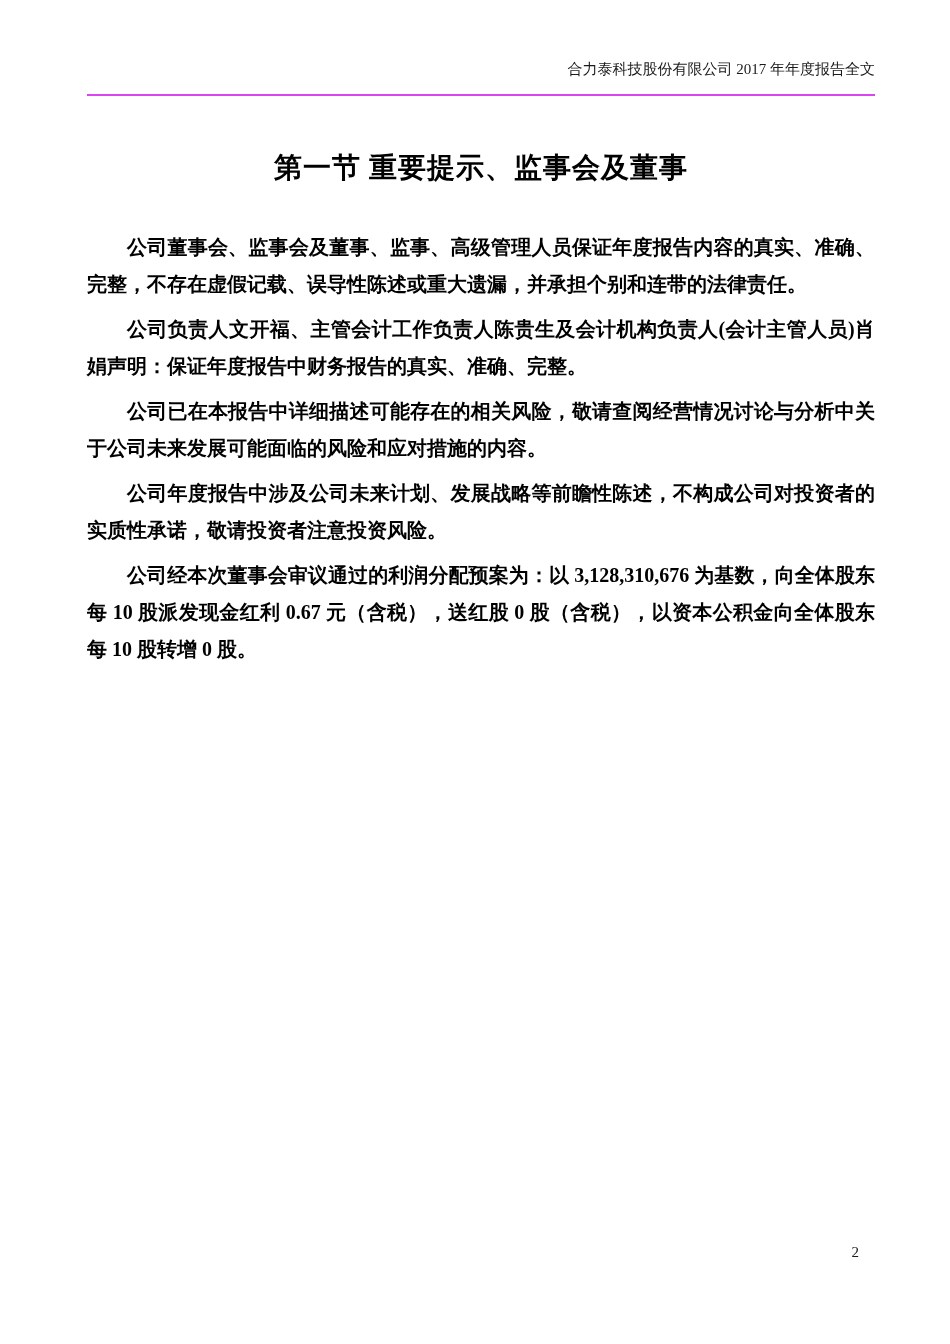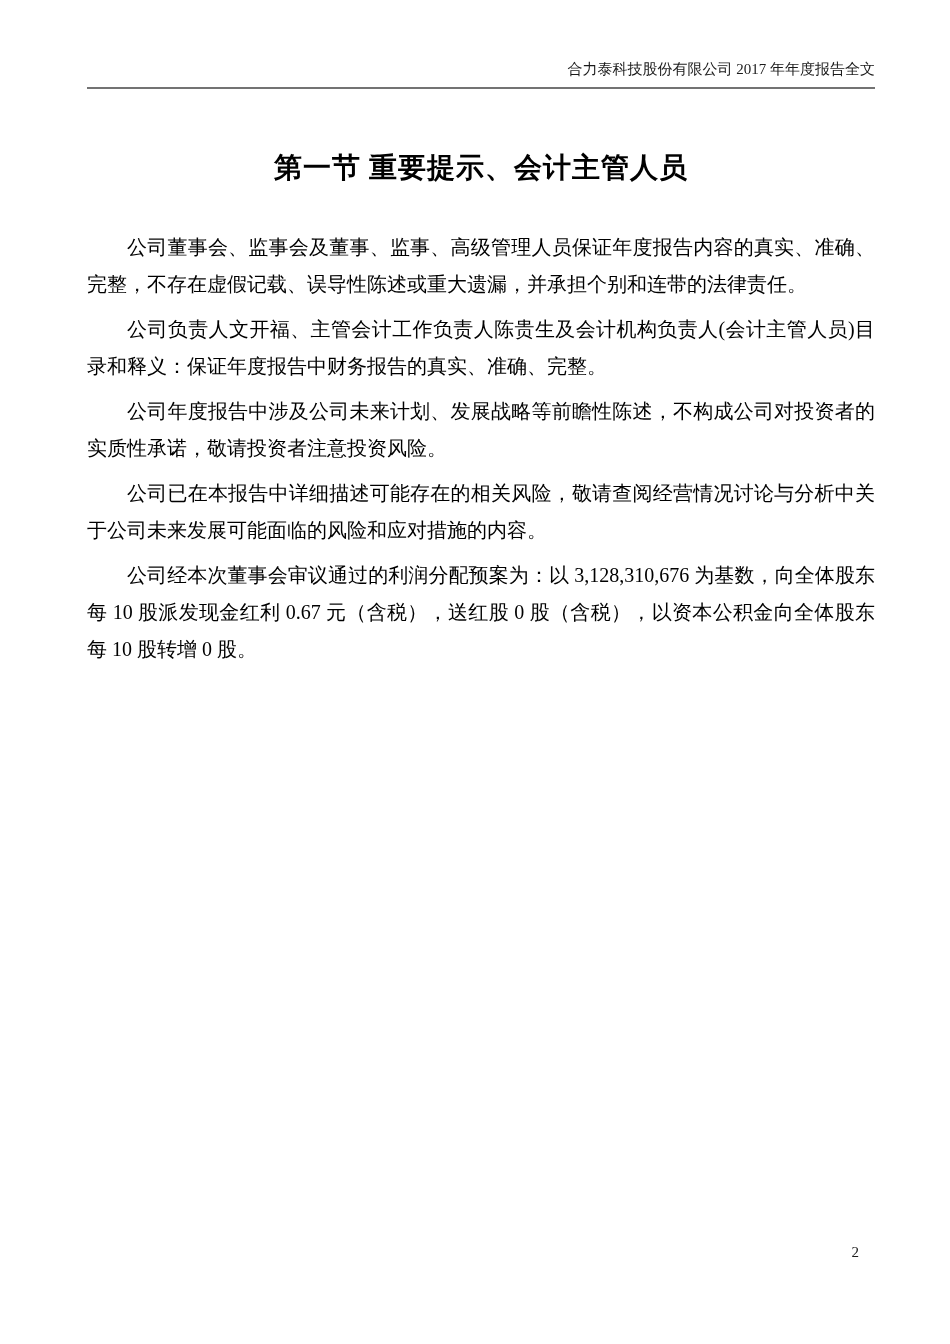--- a/index.html
+++ b/index.html
@@ -20,22 +20,22 @@
   }
   .header {
     position: absolute;
     top: 58px;
     left: 87px;
     width: 788px;
     text-align: right;
     font-size: 15px;
     line-height: 22px;
     color: #1a1a1a;
-    padding-bottom: 7px;
-    border-bottom: 2px solid #737373;
+    padding-bottom: 14px;
+    border-bottom: 2px solid #d946ef;
   }
   .section-title {
     position: absolute;
     top: 148px;
     left: 87px;
     width: 788px;
     text-align: center;
     font-size: 28px;
     font-weight: bold;
     line-height: 40px;
@@ -44,21 +44,21 @@
   }
   .content {
     position: absolute;
     top: 229px;
     left: 87px;
     width: 788px;
   }
   .content p {
     margin: 0 0 8px 0;
     font-size: 20px;
-    font-weight: normal;
+    font-weight: bold;
     line-height: 37px;
     text-align: justify;
     text-indent: 2em;
     color: #000000;
     word-break: break-all;
   }
   .page-number {
     position: absolute;
     top: 1244px;
     left: 87px;
@@ -70,25 +70,25 @@
 </style>
 </head>
 <body>
 
 <div class="page">
 
   <div class="header">
     <span>合力泰科技股份有限公司 2017 年年度报告全文</span>
   </div>
 
-  <div class="section-title">第一节 重要提示、会计主管人员</div>
+  <div class="section-title">第一节 重要提示、监事会及董事</div>
 
   <div class="content">
     <p>公司董事会、监事会及董事、监事、高级管理人员保证年度报告内容的真实、准确、完整，不存在虚假记载、误导性陈述或重大遗漏，并承担个别和连带的法律责任。</p>
-    <p>公司负责人文开福、主管会计工作负责人陈贵生及会计机构负责人(会计主管人员)目录和释义：保证年度报告中财务报告的真实、准确、完整。</p>
+    <p>公司负责人文开福、主管会计工作负责人陈贵生及会计机构负责人(会计主管人员)肖娟声明：保证年度报告中财务报告的真实、准确、完整。</p>
+    <p>公司已在本报告中详细描述可能存在的相关风险，敬请查阅经营情况讨论与分析中关于公司未来发展可能面临的风险和应对措施的内容。</p>
     <p>公司年度报告中涉及公司未来计划、发展战略等前瞻性陈述，不构成公司对投资者的实质性承诺，敬请投资者注意投资风险。</p>
-    <p>公司已在本报告中详细描述可能存在的相关风险，敬请查阅经营情况讨论与分析中关于公司未来发展可能面临的风险和应对措施的内容。</p>
     <p>公司经本次董事会审议通过的利润分配预案为：以 3,128,310,676 为基数，向全体股东每 10 股派发现金红利 0.67 元（含税），送红股 0 股（含税），以资本公积金向全体股东每 10 股转增 0 股。</p>
   </div>
 
   <div class="page-number">2</div>
 
 </div>
 
 </body></html>

